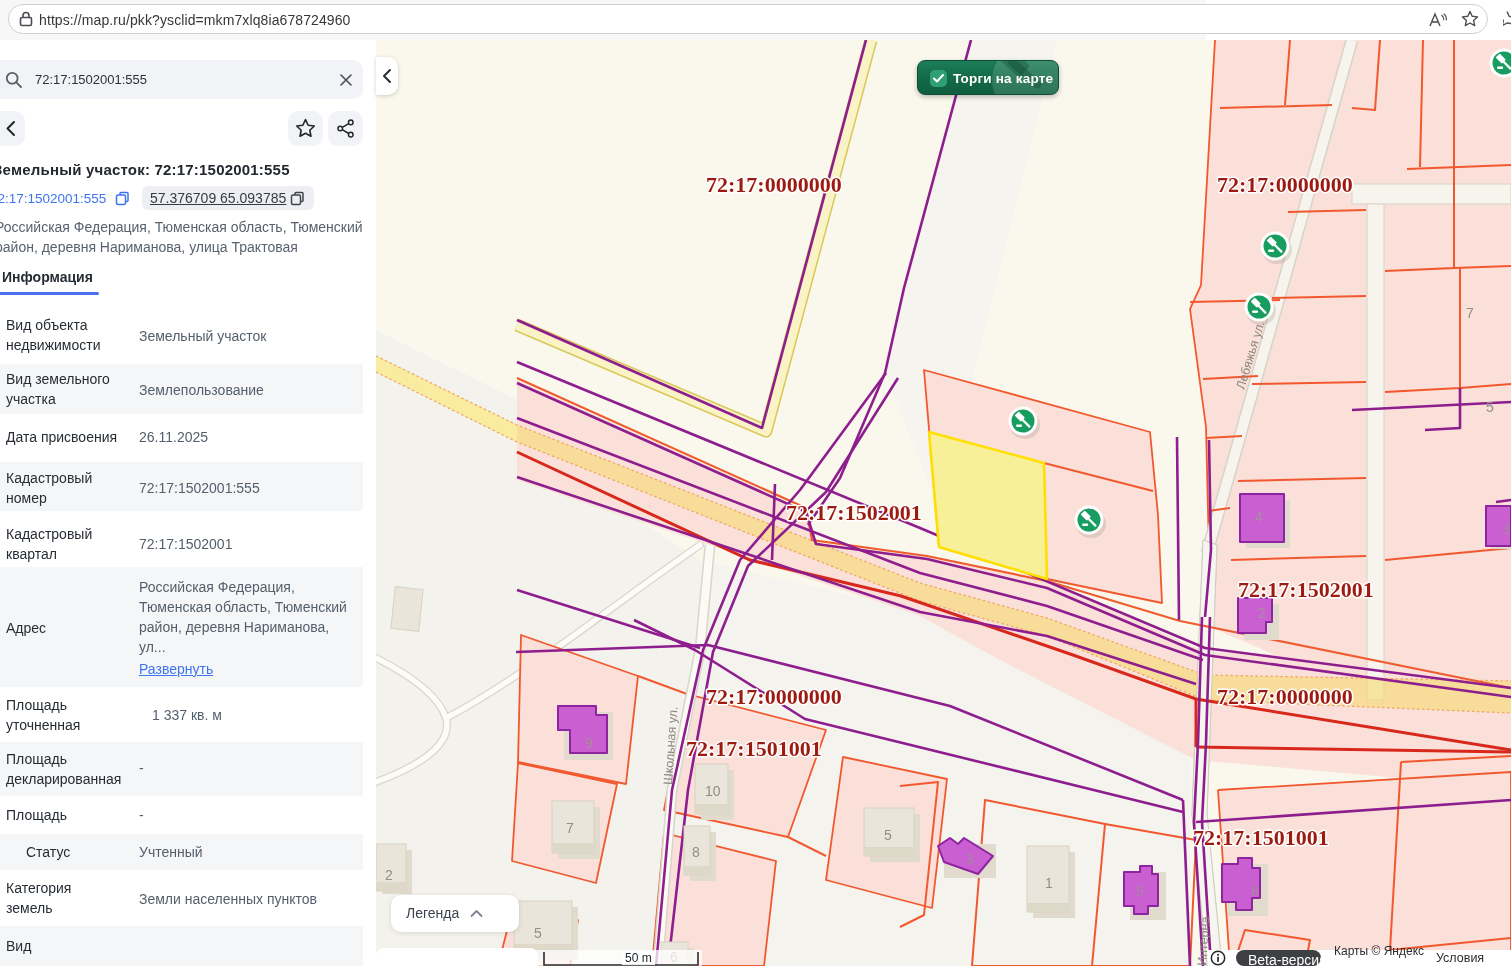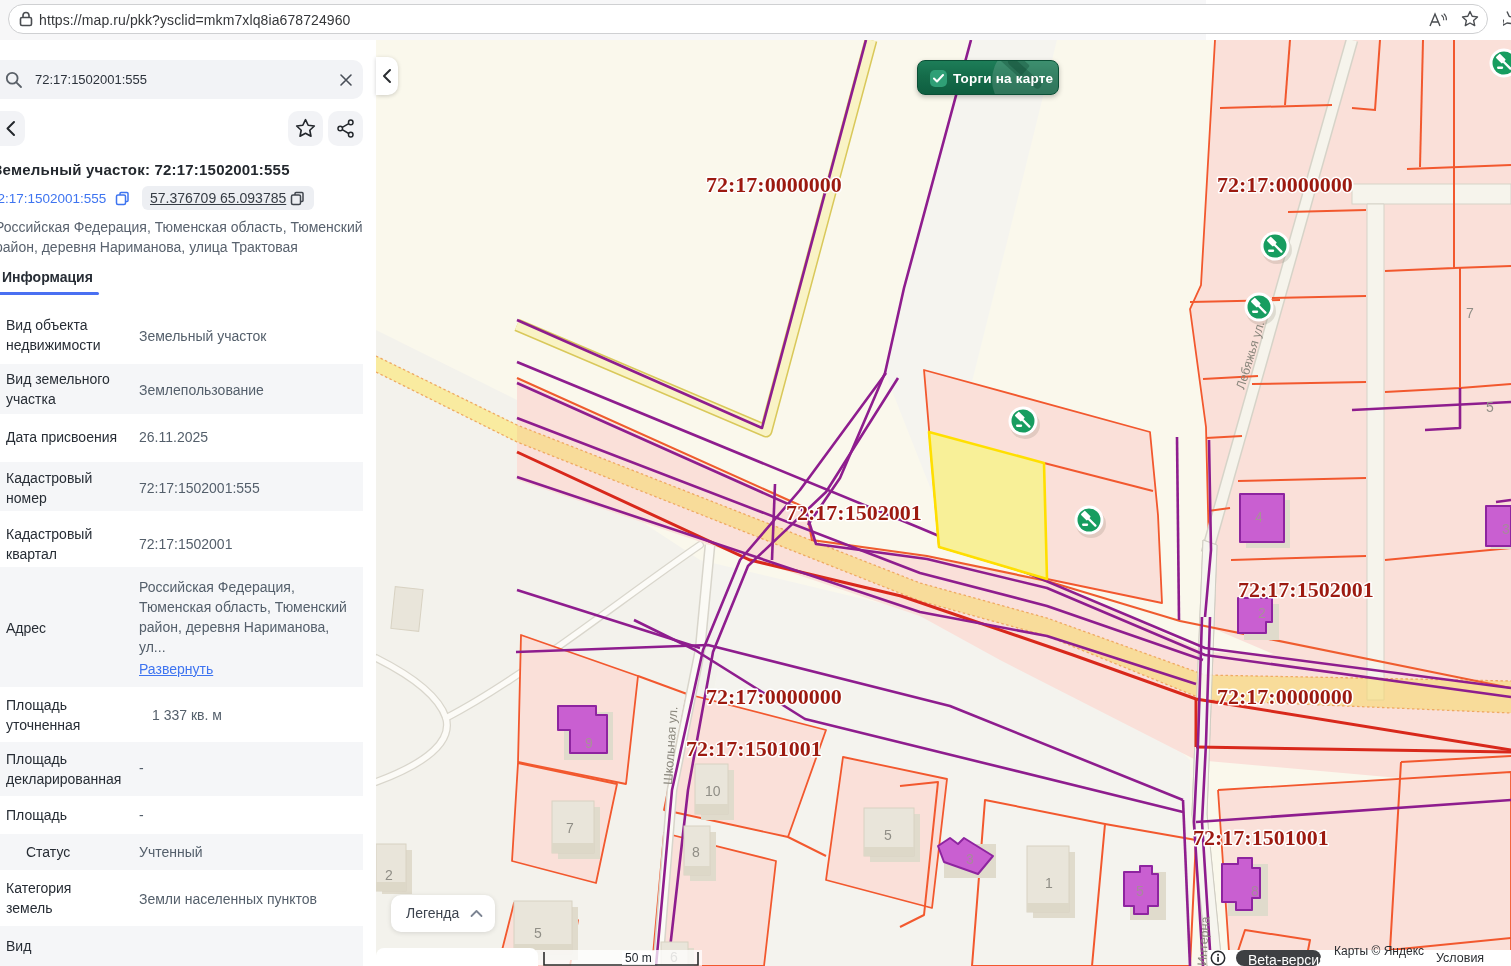--- a/index.html
+++ b/index.html
@@ -16,21 +16,21 @@
   .gbtn{position:absolute;background:#f2f3f6;border-radius:10px;}
   .lbl{color:#272d35;font-size:14px;line-height:20px;}
   .val{color:#545f6b;font-size:14px;line-height:20px;}
   
   #collapse{position:absolute;left:376px;top:57px;width:22px;height:38px;background:#fff;
     border-radius:0 10px 10px 0;box-shadow:0 1px 4px rgba(0,0,0,.18);}
   #torgi{position:absolute;left:917px;top:60px;width:142px;height:35px;border-radius:8px;
     background:linear-gradient(180deg,#1d7d58 0%,#156c4a 45%,#0e5e40 100%);
     border:1px solid #0b4f36;box-sizing:border-box;overflow:hidden;
     box-shadow:0 2px 5px rgba(0,0,0,.25);transform:translateZ(0);}
-  #legend{position:absolute;left:391px;top:895px;width:104px;height:37px;background:#fff;
+  #legend{position:absolute;left:391px;top:895px;width:128px;height:37px;background:#fff;
     border-radius:10px;box-shadow:0 1px 5px rgba(0,0,0,.12);}
   #bbarL{position:absolute;left:376px;top:948px;width:162px;height:18px;background:#fff;border-radius:8px 8px 0 0;}
   #bbarS{position:absolute;left:536px;top:950px;width:166px;height:16px;background:rgba(255,255,255,.75);}
   #bbarR{position:absolute;left:1208px;top:950px;width:303px;height:16px;background:#fff;}
 </style>
 </head>
 <body>
 
 <div id="topbar">
   <div id="urlpill"></div>

